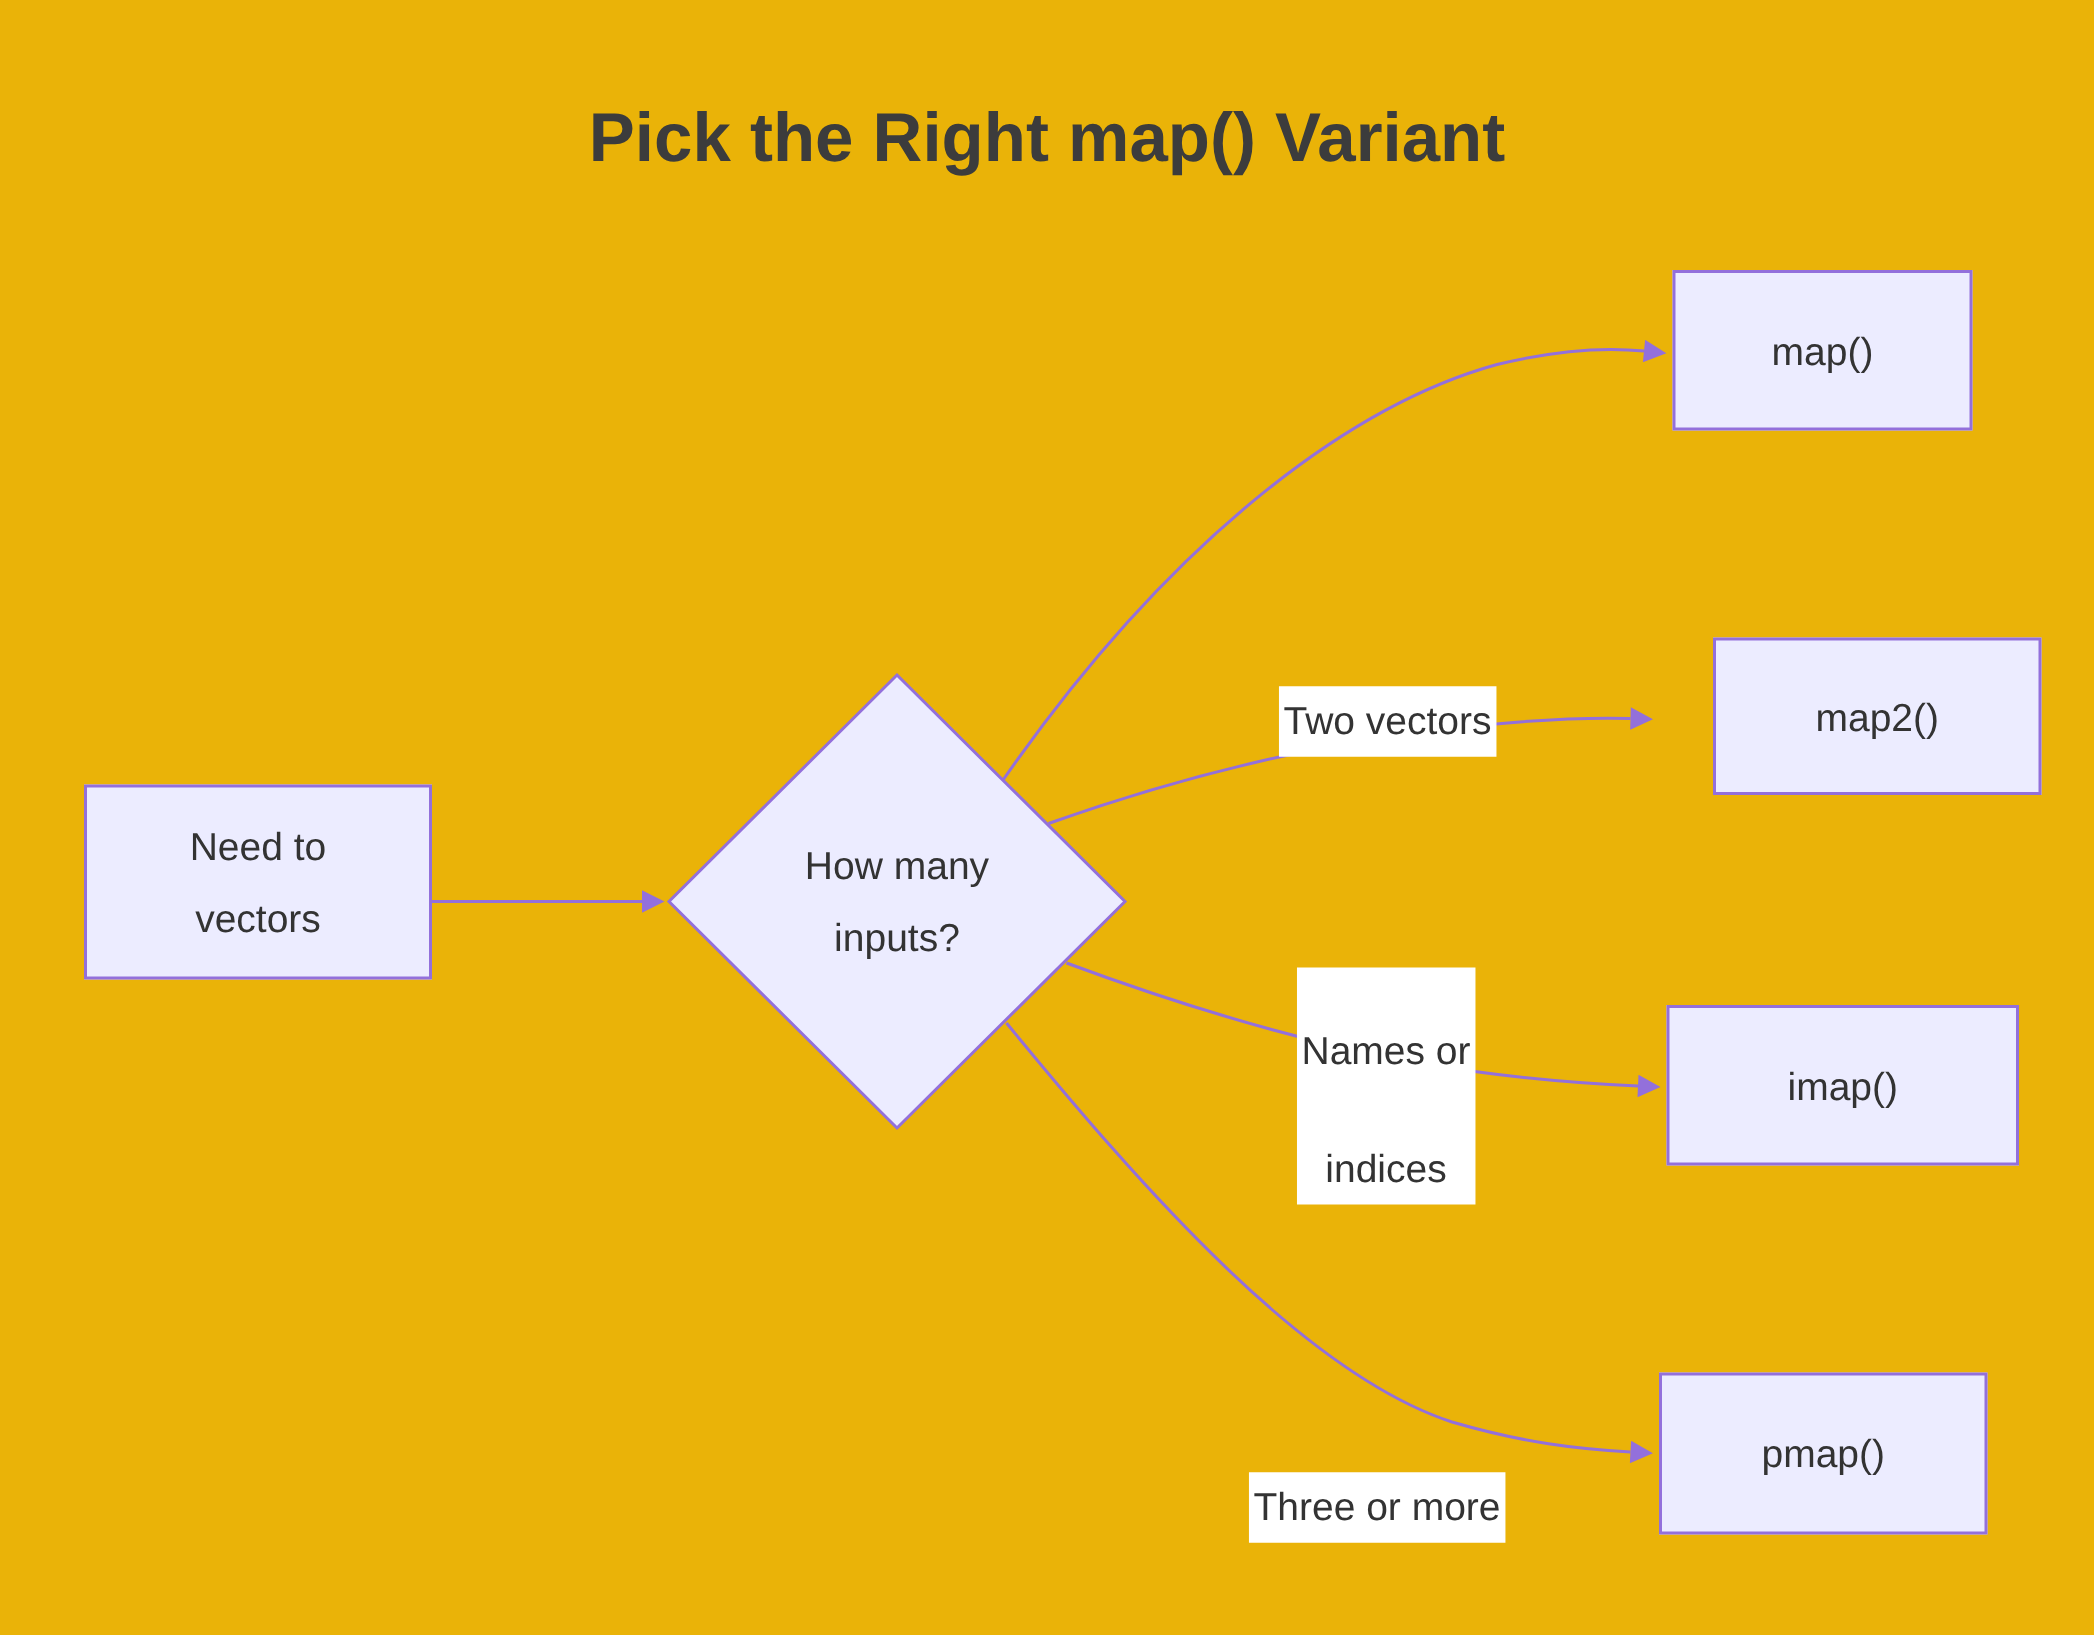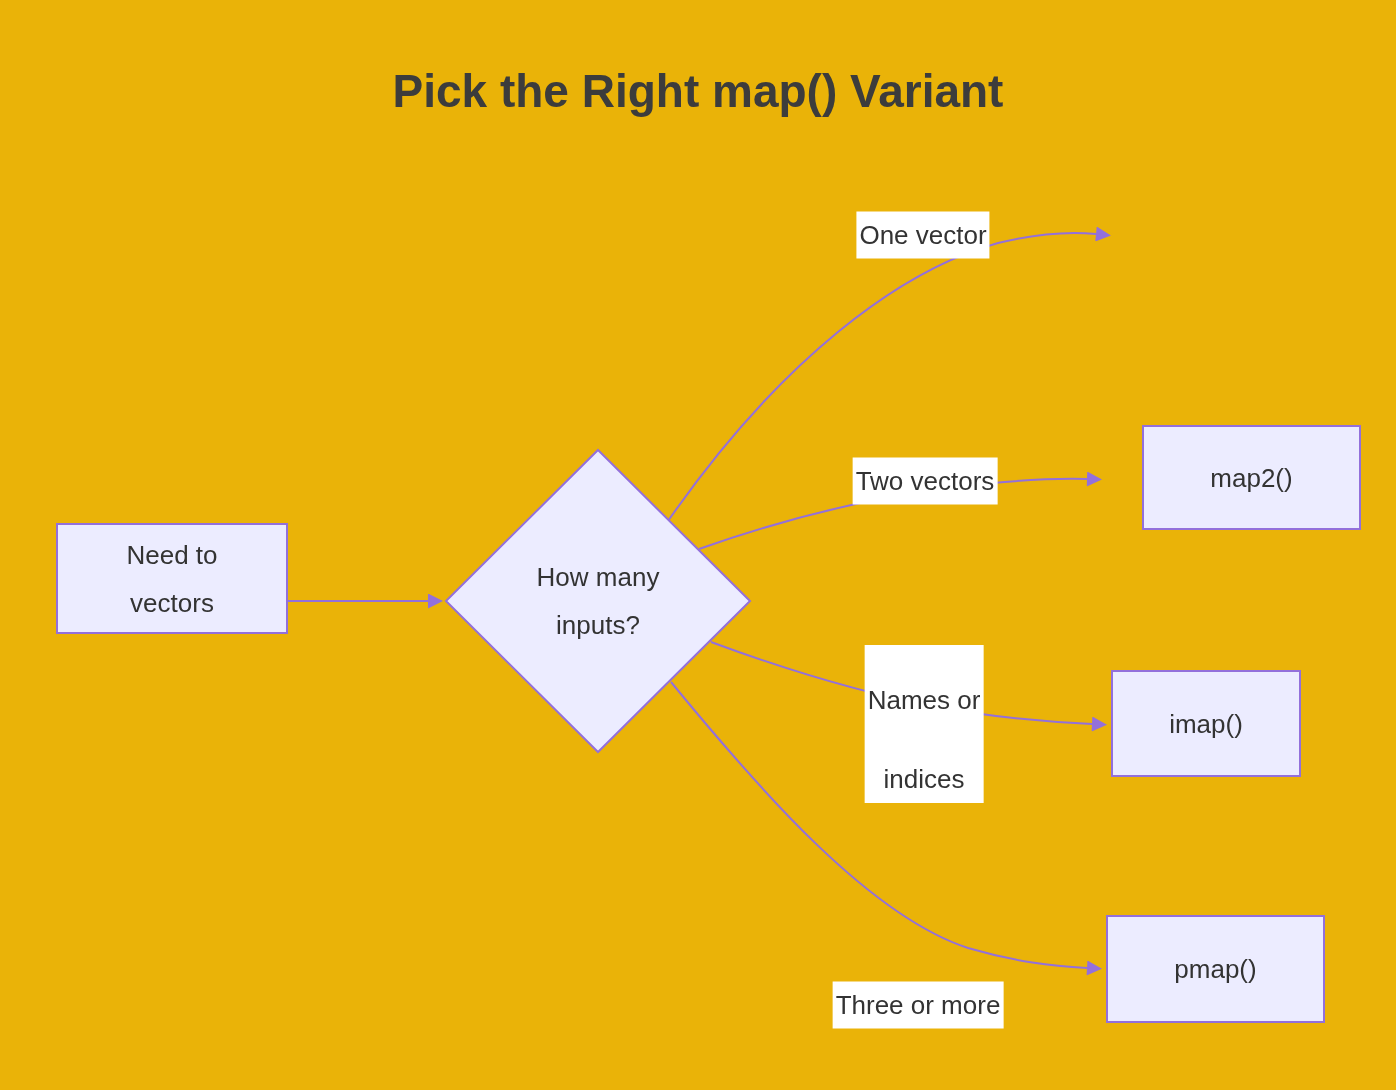--- a/index.html
+++ b/index.html
@@ -88,44 +88,46 @@
 
     <path class="edge" d="M 288 601 L 428 601" marker-end="url(#arrow)"></path>
     <path class="edge" d="M 668 521 C 780 360, 900 270, 998 243 C 1035 234, 1066 231, 1096 234" marker-end="url(#arrow)"></path>
     <path class="edge" d="M 699 549 C 795 515, 878 497, 948 488 C 1003 481, 1052 478, 1087 479" marker-end="url(#arrow)"></path>
     <path class="edge" d="M 711 642 C 792 672, 868 694, 936 707 C 992 717, 1048 722, 1092 724" marker-end="url(#arrow)"></path>
     <path class="edge" d="M 671 682 C 762 793, 870 916, 968 948 C 1016 962, 1052 966, 1087 968" marker-end="url(#arrow)"></path>
 
     <polygon class="diamond-shape" points="598,450 750,601 598,752 446,601"></polygon>
   </svg>
 
-  <div class="node rect" style="left:56px; top:523px; width:232px; height:111px;">
+  <div class="node rect" style="left:56px; top:523px; width:232px; height:130px;">
     <span>Need to</span>
     <span>vectors</span>
   </div>
 
   <div class="node" style="left:458px; top:553px; width:280px; height:96px;align-items:center;">
     <span>How many</span>
     <span>inputs?</span>
   </div>
 
+  <div class="node rect" style="left:1115px; top:180px; width:200px; height:107px;">
+    <span>map()</span>
+  </div>
 
   <div class="node rect" style="left:1106px; top:425px; width:219px; height:105px;margin-left:36px;">
     <span>map2()</span>
   </div>
 
-  <div class="node rect" style="left:1111px; top:670px; width:190px; height:107px;">
+  <div class="node rect" style="left:1111px; top:670px; width:235px; height:107px;">
     <span>imap()</span>
   </div>
 
   <div class="node rect" style="left:1106px; top:915px; width:219px; height:108px;">
     <span>pmap()</span>
   </div>
 
-  <div class="edge-label" style="left:923px; top:235px;">One vector</div>
 
   <div class="edge-label" style="left:925px; top:481px;">Two vectors</div>
 
   <div class="edge-label" style="left:924px; top:724px;">
     <span>Names or</span>
     <span>indices</span>
   </div>
 
   <div class="edge-label" style="left:918px; top:969px;margin-top:36px;">Three or more</div>
 

